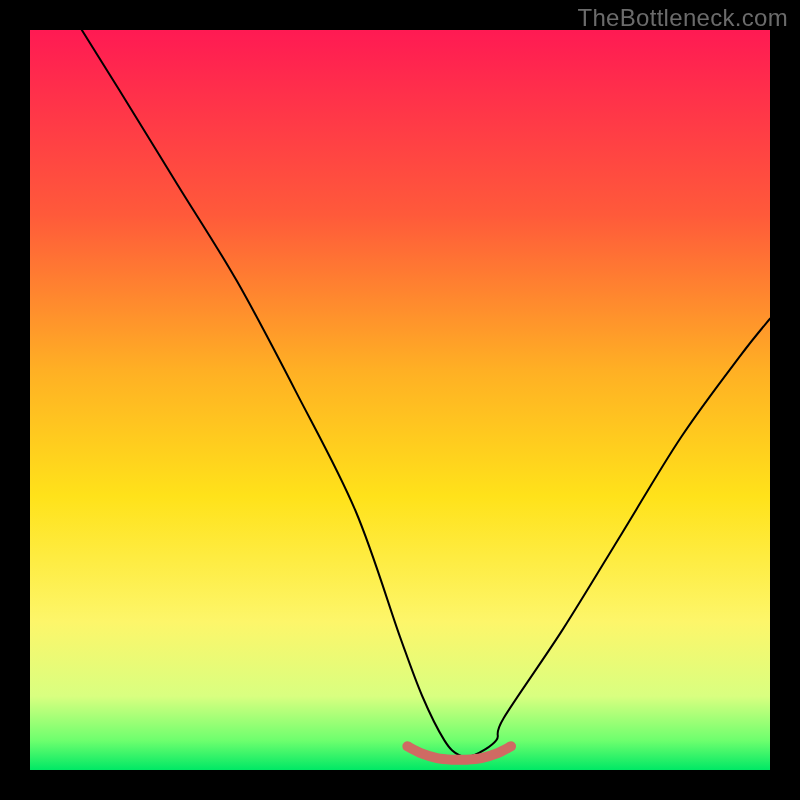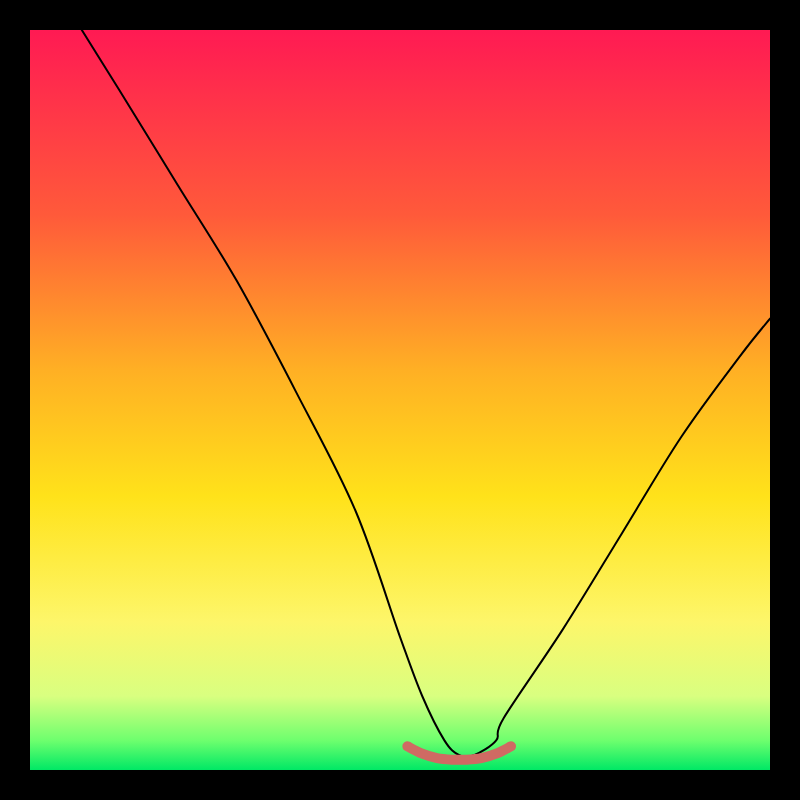--- a/index.html
+++ b/index.html
@@ -52,19 +52,20 @@
     left: 0;
     top: 0;
     width: 740px;
     height: 740px;
   }
 </style>
 </head>
 <body>
 
 <div class="frame">
+  <div class="watermark">TheBottleneck.com</div>
   <div class="plot">
     <svg class="curve" viewBox="0 0 740 740" preserveAspectRatio="none">
       <path fill="none" stroke="#000000" stroke-width="2" stroke-linecap="round" stroke-linejoin="round" d="M 51.800000000000004 0 C 57.96666666666667 9.866666666666655, 72.76666666666667 33.29999999999994, 88.8 59.19999999999993 C 104.83333333333333 85.09999999999992, 128.26666666666665 123.33333333333331, 148 155.39999999999998 C 167.73333333333335 187.46666666666664, 187.4666666666667 217.06666666666663, 207.20000000000002 251.59999999999997 C 226.93333333333334 286.1333333333333, 246.66666666666663 324.3666666666666, 266.4 362.59999999999997 C 286.1333333333333 400.8333333333333, 308.33333333333337 440.3, 325.6 481 C 342.8666666666667 521.7, 358.9 575.9666666666666, 370 606.8 C 381.1 637.6333333333333, 384.80000000000007 648.7333333333333, 392.20000000000005 666 C 399.6 683.2666666666667, 408.23333333333335 700.5333333333333, 414.40000000000003 710.4 C 420.5666666666667 720.2666666666667, 424.26666666666665 722.7333333333333, 429.2 725.2 C 434.1333333333333 727.6666666666667, 437.8333333333333 727.6666666666667, 444 725.2 C 450.1666666666667 722.7333333333333, 461.26666666666665 716.5666666666666, 466.2 710.4 C 471.1333333333333 704.2333333333333, 462.5 706.7, 473.6 688.2 C 484.70000000000005 669.7, 513.0666666666666 630.2333333333333, 532.8 599.4 C 552.5333333333333 568.5666666666666, 572.2666666666667 535.2666666666667, 592 503.2 C 611.7333333333333 471.1333333333333, 631.4666666666667 436.6, 651.2 407 C 670.9333333333334 377.4, 695.6 345.3333333333333, 710.4 325.59999999999997 C 725.1999999999999 305.8666666666666, 735.0666666666666 294.76666666666665, 740 288.6"></path>
       <path fill="none" stroke="#cf6a63" stroke-width="10" stroke-linecap="round" stroke-linejoin="round" d="M 377.40000000000003 716.32 C 379.8666666666667 717.5533333333334, 387.2666666666667 721.7466666666667, 392.20000000000005 723.72 C 397.1333333333334 725.6933333333334, 402.0666666666667 727.1733333333333, 407.00000000000006 728.16 C 411.9333333333334 729.1466666666666, 416.8666666666666 729.3933333333333, 421.79999999999995 729.64 C 426.7333333333333 729.8866666666667, 431.66666666666663 729.8866666666667, 436.59999999999997 729.64 C 441.5333333333333 729.3933333333333, 446.46666666666664 729.1466666666666, 451.4 728.16 C 456.3333333333333 727.1733333333333, 461.26666666666665 725.6933333333334, 466.2 723.72 C 471.1333333333333 721.7466666666667, 478.5333333333333 717.5533333333334, 481 716.32"></path>
     </svg>
   </div>
 </div>
 
 </body></html>

